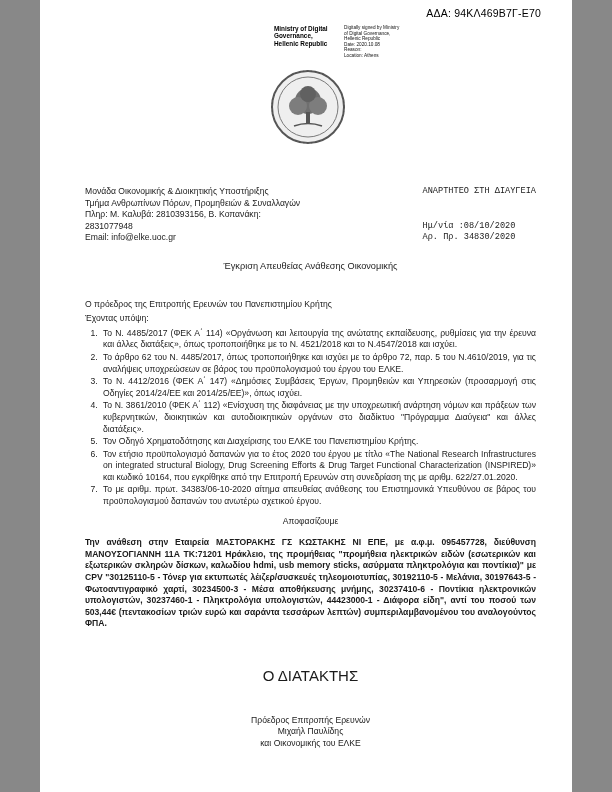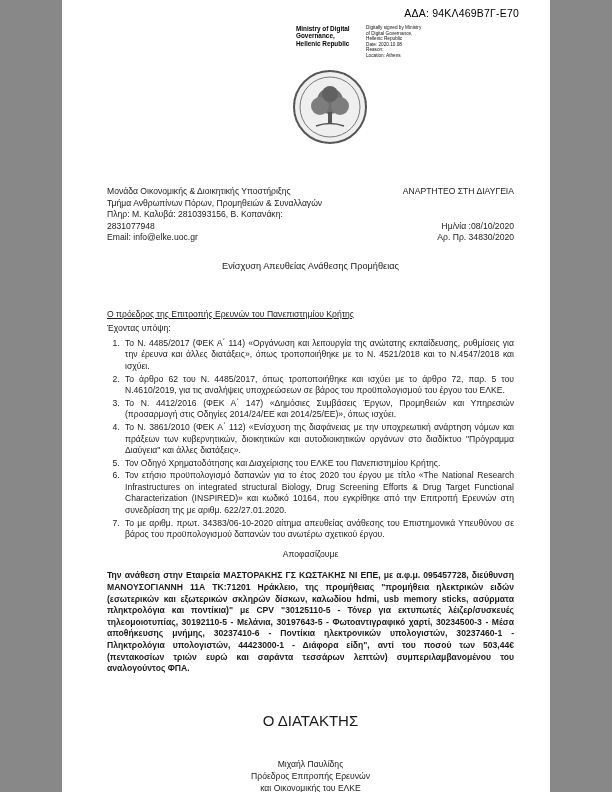--- a/index.html
+++ b/index.html
@@ -1,39 +1,39 @@
 <!DOCTYPE html>
 <html><head>
 <meta charset="utf-8">
 <style>
   * { margin:0; padding:0; box-sizing:border-box; }
   html,body { background:#888; }
   .page {
-    width:488px; height:792px; background:#ffffff; position:relative;
+    width:532px; height:792px; background:#ffffff; position:relative;
     margin:0 auto; overflow:hidden; color:#1b1b1b;
     font-family:"Liberation Sans", sans-serif;
   }
   .ada {
     position:absolute; top:7px; right:31px;
     font-size:10.5px; letter-spacing:.2px; color:#000;
   }
   .sig-block { position:absolute; top:25px; left:234px; display:flex; gap:6px; }
   .sig-auth  { width:64px; font-size:6.4px; font-weight:bold; line-height:7.4px; color:#000; }
   .sig-details { width:86px; font-size:4.7px; line-height:5.6px; color:#111; }
   .logo-wrap { position:absolute; top:68px; left:118px; width:300px; text-align:center; }
   .seal { display:block; margin:0 auto; }
   .org-name { margin-top:4px; font-family:"Liberation Serif", serif; font-style:italic;
               color:#8495ab; font-size:9.6px; line-height:12px; }
   .flow { position:absolute; top:186px; left:45px; right:36px; font-size:8.6px; line-height:11.6px; }
   .info-row { display:flex; justify-content:space-between; align-items:flex-start; }
   .contact div { white-space:nowrap; }
-  .meta { text-align:right; }
+  .meta { text-align:left;font-family:Liberation Mono, monospace; }
   .meta .date-line { margin-top:23px; }
   .doc-title { text-align:center; margin-top:17px; font-size:9.2px; }
-  .intro-1 { margin-top:36px;text-decoration:underline; }
+  .intro-1 { margin-top:26px; }
   .intro-2 { margin-top:3px; }
   ol.items { margin-top:3px; margin-left:15px; }
   ol.items li { text-align:justify; padding-left:3px; margin-bottom:1px; }
   .decision-heading { text-align:center; margin-top:8px; margin-bottom:10px; }
   .decision-body { text-align:justify;font-weight:bold; }
   .orderer { text-align:center; margin-top:40px; font-size:15px; }
   .signoff { text-align:center; margin-top:33px; }
 </style>
 </head>
 <body>
@@ -82,21 +82,21 @@
         <div>2831077948</div>
         <div>Email: info@elke.uoc.gr</div>
       </div>
       <div class="meta">
         <div>ΑΝΑΡΤΗΤΕΟ ΣΤΗ ΔΙΑΥΓΕΙΑ</div>
         <div class="date-line">Ημ/νία :08/10/2020</div>
         <div>Αρ. Πρ. 34830/2020</div>
       </div>
     </div>
 
-    <div class="doc-title">Ενίσχυση Απευθείας Ανάθεσης Προμήθειας</div>
+    <div class="doc-title">Έγκριση Απευθείας Ανάθεσης Οικονομικής</div>
 
     <div class="intro-1">Ο πρόεδρος της Επιτροπής Ερευνών του Πανεπιστημίου Κρήτης</div>
     <div class="intro-2">Έχοντας υπόψη:</div>
 
     <ol class="items">
       <li>Το Ν. 4485/2017 (ΦΕΚ Α΄ 114) «Οργάνωση και λειτουργία της ανώτατης εκπαίδευσης, ρυθμίσεις για την έρευνα και άλλες διατάξεις», όπως τροποποιήθηκε με το Ν. 4521/2018 και το Ν.4547/2018 και ισχύει.</li>
       <li>Το άρθρο 62 του Ν. 4485/2017, όπως τροποποιήθηκε και ισχύει με το άρθρο 72, παρ. 5 του Ν.4610/2019, για τις αναλήψεις υποχρεώσεων σε βάρος του προϋπολογισμού του έργου του ΕΛΚΕ.</li>
       <li>Το Ν. 4412/2016 (ΦΕΚ Α΄ 147) «Δημόσιες Συμβάσεις Έργων, Προμηθειών και Υπηρεσιών (προσαρμογή στις Οδηγίες 2014/24/ΕΕ και 2014/25/ΕΕ)», όπως ισχύει.</li>
       <li>Το Ν. 3861/2010 (ΦΕΚ Α΄ 112) «Ενίσχυση της διαφάνειας με την υποχρεωτική ανάρτηση νόμων και πράξεων των κυβερνητικών, διοικητικών και αυτοδιοικητικών οργάνων στο διαδίκτυο "Πρόγραμμα Διαύγεια" και άλλες διατάξεις».</li>
       <li>Τον Οδηγό Χρηματοδότησης και Διαχείρισης του ΕΛΚΕ του Πανεπιστημίου Κρήτης.</li>
@@ -104,20 +104,20 @@
       <li>Το με αριθμ. πρωτ. 34383/06-10-2020 αίτημα απευθείας ανάθεσης του Επιστημονικά Υπευθύνου σε βάρος του προϋπολογισμού δαπανών του ανωτέρω σχετικού έργου.</li>
     </ol>
 
     <div class="decision-heading">Αποφασίζουμε</div>
 
     <div class="decision-body">Την ανάθεση στην Εταιρεία ΜΑΣΤΟΡΑΚΗΣ ΓΣ ΚΩΣΤΑΚΗΣ ΝΙ ΕΠΕ, με α.φ.μ. 095457728, διεύθυνση ΜΑΝΟΥΣΟΓΙΑΝΝΗ 11Α ΤΚ:71201 Ηράκλειο, της προμήθειας "προμήθεια ηλεκτρικών ειδών (εσωτερικών και εξωτερικών σκληρών δίσκων, καλωδίου hdmi, usb memory sticks, ασύρματα πληκτρολόγια και ποντίκια)"  με CPV "30125110-5 - Τόνερ για εκτυπωτές λέιζερ/συσκευές τηλεομοιοτυπίας, 30192110-5 - Μελάνια, 30197643-5 - Φωτοαντιγραφικό χαρτί, 30234500-3 - Μέσα αποθήκευσης μνήμης, 30237410-6 - Ποντίκια ηλεκτρονικών υπολογιστών, 30237460-1 - Πληκτρολόγια υπολογιστών, 44423000-1 - Διάφορα είδη", αντί του ποσού των 503,44€ (πεντακοσίων τριών ευρώ και σαράντα τεσσάρων λεπτών) συμπεριλαμβανομένου του αναλογούντος ΦΠΑ.</div>
 
     <div class="orderer">Ο ΔΙΑΤΑΚΤΗΣ</div>
 
     <div class="signoff">
+      <div>Πρόεδρος Επιτροπής Ερευνών</div>
       <div>Μιχαήλ Παυλίδης</div>
-      <div>Πρόεδρος Επιτροπής Ερευνών</div>
       <div>και Οικονομικής του ΕΛΚΕ</div>
     </div>
 
   </div>
 
 </div>
 
 </body></html>

